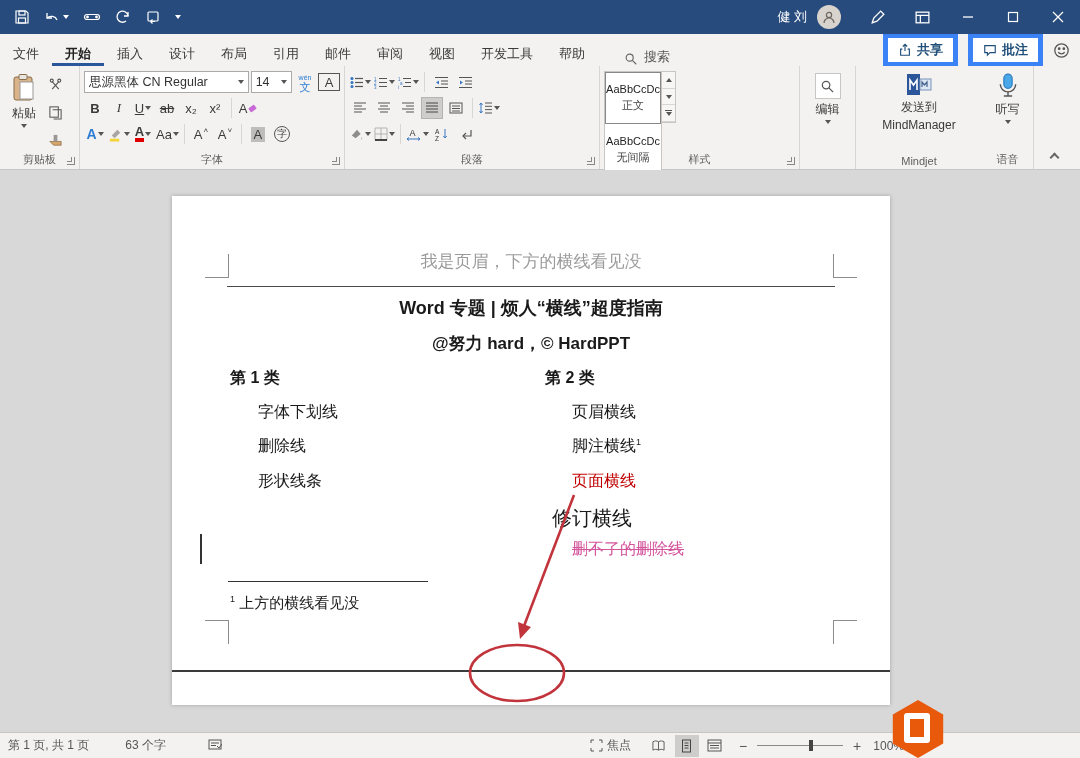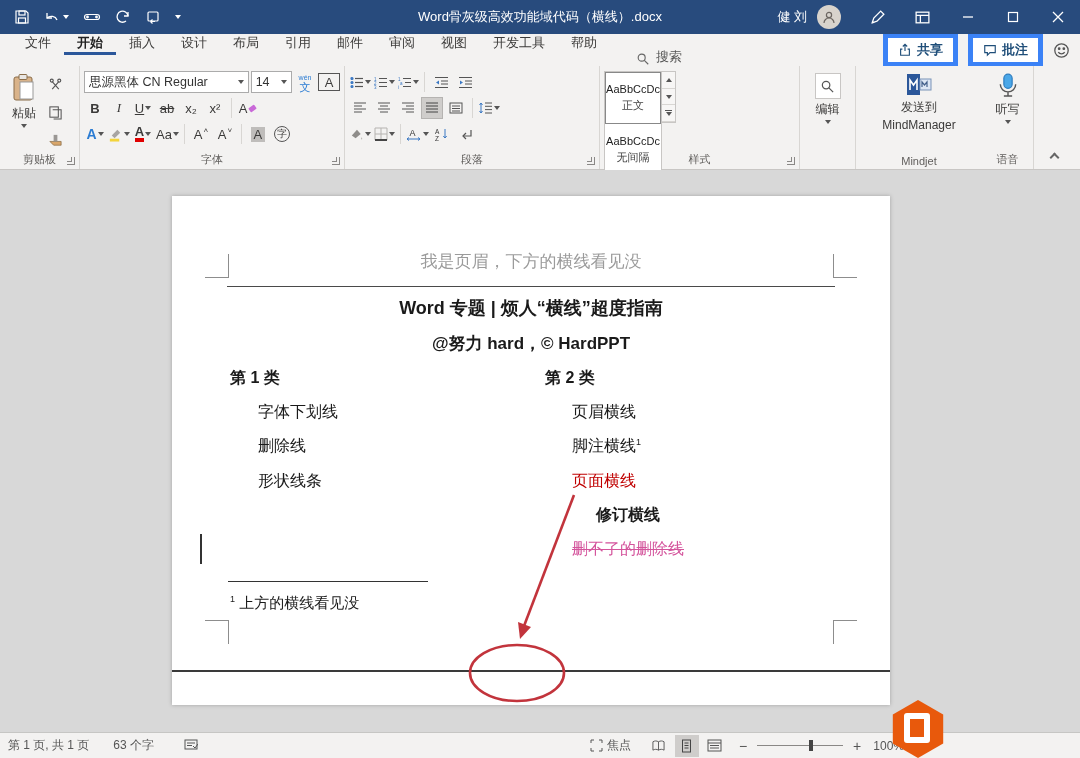--- a/index.html
+++ b/index.html
@@ -13,21 +13,21 @@
   .dd { width:0; height:0; border-left:3px solid transparent; border-right:3px solid transparent; border-top:4px solid #fff; }
   .dd.dk { border-top-color:#555; }
   .title-center { position:absolute; left:0; right:0; text-align:center; font-size:13px; color:#fff; pointer-events:none; }
   .tb-right { margin-left:auto; display:flex; align-items:center; gap:0; height:100%; }
   .tb-user { font-size:13px; margin-right:10px; }
   .avatar { width:24px; height:24px; border-radius:50%; background:#d8d3cc; display:flex; align-items:center; justify-content:center; margin-right:14px; }
   .tb-ico { width:45px; height:34px; display:flex; align-items:center; justify-content:center; }
 
   
   .tabrow { height:32px; background:#f3f2f1; display:flex; align-items:stretch; font-size:13px; color:#3b3a39; }
-  .tabs { display:flex; align-items:flex-start; padding-left:12px; }
+  .tabs { display:flex; align-items:flex-end; padding-left:0; }
   .tab { padding:0 13px; display:flex; align-items:center; border-bottom:3px solid transparent; }
   .tab.active { font-weight:bold; border-bottom-color:#2b579a; color:#222; }
   .searchbox { display:flex; align-items:flex-end; gap:6px; margin-left:26px; color:#555; }
   .tr-right { margin-left:auto; display:flex; align-items:center; gap:10px; padding-right:10px; }
   .pill-btn { background:#fff; border:5px solid #3b82f6; padding:3px 10px; display:flex; align-items:center; gap:5px; font-weight:bold; color:#1f4e79; font-size:13px; }
 
   
   .ribbon { height:104px; background:#f3f2f1; border-bottom:1px solid #c8c6c4; display:flex; position:relative; }
   .rgroup { position:relative; border-right:1px solid #d8d6d3; padding:3px 4px 18px 4px; }
   .glabel { position:absolute; bottom:2px; left:0; right:0; text-align:center; font-size:11px; color:#605e5c; }
@@ -62,21 +62,21 @@
   .crop { position:absolute; width:24px; height:24px; border-color:#8d8d8d; }
   .crop.tl { left:33px; top:58px; border-right:1px solid #8d8d8d; border-bottom:1px solid #8d8d8d; }
   .crop.tr { left:661px; top:58px; border-left:1px solid #8d8d8d; border-bottom:1px solid #8d8d8d; }
   .crop.bl { left:33px; top:424px; border-right:1px solid #8d8d8d; border-top:1px solid #8d8d8d; }
   .crop.br { left:661px; top:424px; border-left:1px solid #8d8d8d; border-top:1px solid #8d8d8d; }
   .doc-abs { position:absolute; white-space:nowrap; color:#1a1a1a; }
   .doc-center { left:0; right:0; text-align:center; }
 
   
   .statusbar { height:26px; background:#f3f2f1; border-top:1px solid #c6c6c4; display:flex; align-items:center; font-size:12px; color:#555; position:relative; }
-  .sb-left { display:flex; align-items:center; padding-left:8px; gap:4px; }
+  .sb-left { display:flex; align-items:center; padding-left:8px; gap:16px; }
   .sb-right { margin-left:auto; display:flex; align-items:center; padding-right:176px; gap:4px; }
   .viewbtn { width:24px; height:22px; display:flex; align-items:center; justify-content:center; }
   .viewbtn.sel { background:#cfcdcb; }
   .zoomtrack { width:86px; height:1px; background:#8a8886; position:relative; margin:0 6px; }
   .zoomhandle { position:absolute; left:52px; top:-5px; width:4px; height:11px; background:#444; }
 
   
   .watermark { position:absolute; right:2px; bottom:0px; width:188px; height:58px; z-index:60; display:flex; align-items:center; }
   .wm-logo { width:56px; height:58px; background:#e8590c; clip-path:polygon(50% 0,95% 25%,95% 75%,50% 100%,5% 75%,5% 25%); position:relative; flex:none; }
   .wm-door { position:absolute; left:14px; top:13px; width:26px; height:30px; border:6px solid #fff; border-radius:3px; }
@@ -119,21 +119,20 @@
     <span class="qbtn">
       <svg width="16" height="16" viewBox="0 0 16 16" fill="none" stroke="#fff" stroke-width="1.2">
           <rect x="3" y="3" width="10" height="9" rx="1"></rect>
           <path d="M10 12.5H5.5M5.5 12.5l2-2M5.5 12.5l2 2"></path>
         </svg>
     </span>
     <span class="qbtn">
         <span class="dd"></span>
       </span>
   </div>
-  <div class="title-center">Word骨灰级高效功能域代码（横线）.docx</div>
   <div class="tb-right">
     <span class="tb-user">健 刘</span>
     <span class="avatar">
       <svg width="16" height="16" viewBox="0 0 16 16" fill="none" stroke="#6b6560" stroke-width="1.2">
           <circle cx="8" cy="6" r="2.6"></circle>
           <path d="M3 14a5 5 0 0 1 10 0"></path>
         </svg>
     </span>
     <span class="tb-ico">
       <svg width="17" height="17" viewBox="0 0 16 16" fill="none" stroke="#fff" stroke-width="1.2">
@@ -580,21 +579,21 @@
 
     <div class="doc-abs" style="left:58px; top:172px; font-size:16px; font-weight:600;">第 1 类</div>
     <div class="doc-abs" style="left:86px; top:206px; font-size:16px;">字体下划线</div>
     <div class="doc-abs" style="left:86px; top:240px; font-size:16px;">删除线</div>
     <div class="doc-abs" style="left:86px; top:275px; font-size:16px;">形状线条</div>
 
     <div class="doc-abs" style="left:373px; top:172px; font-size:16px; font-weight:600;">第 2 类</div>
     <div class="doc-abs" style="left:400px; top:206px; font-size:16px;">页眉横线</div>
     <div class="doc-abs" style="left:400px; top:240px; font-size:16px;"><span>脚注横线</span><span class="supnum">1</span></div>
     <div class="doc-abs" style="left:400px; top:275px; font-size:16px; color:#c00000;">页面横线</div>
-    <div class="doc-abs" style="left:424px; top:309px; font-size:16px;font-weight:bold;">修订横线</div>
+    <div class="doc-abs" style="left:380px; top:309px; font-size:20px;">修订横线</div>
     <div class="doc-abs" style="left:400px; top:343px; font-size:16px; color:#d4549c; text-decoration:line-through;">删不了的删除线</div>
 
     <div style="position:absolute; left:28px; top:338px; width:2px; height:30px; background:#333;"></div>
 
     <div style="position:absolute; left:56px; top:385px; width:200px; border-top:1px solid #333;"></div>
     <div class="doc-abs" style="left:58px; top:398px; font-size:15px;"><span class="supnum">1</span> <span>上方的横线看见没</span></div>
 
     <div style="position:absolute; left:0; top:474px; width:100%; border-top:2px solid #3a3a3a;"></div>
 
     <svg width="718" height="509" style="position:absolute; left:0; top:0; pointer-events:none;">

